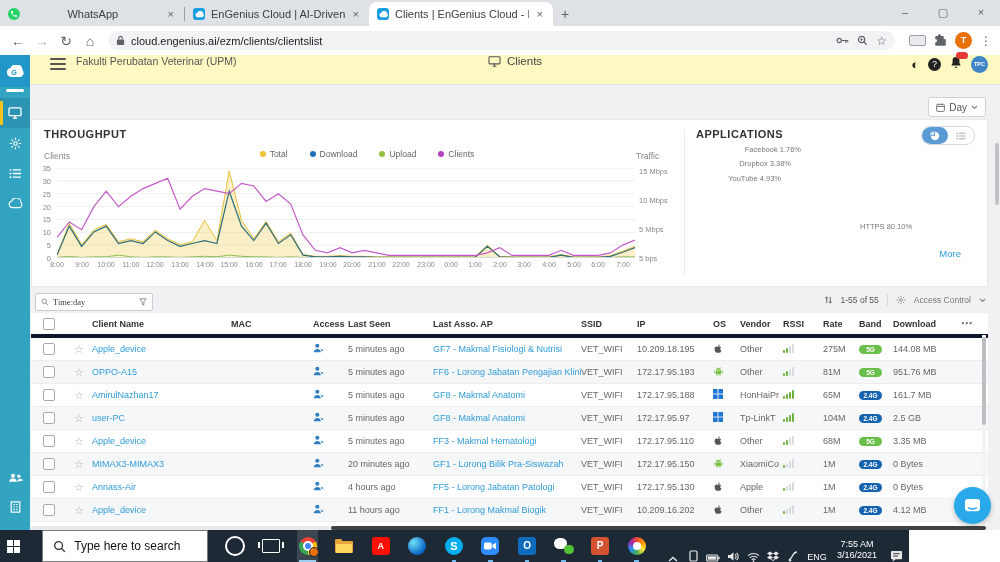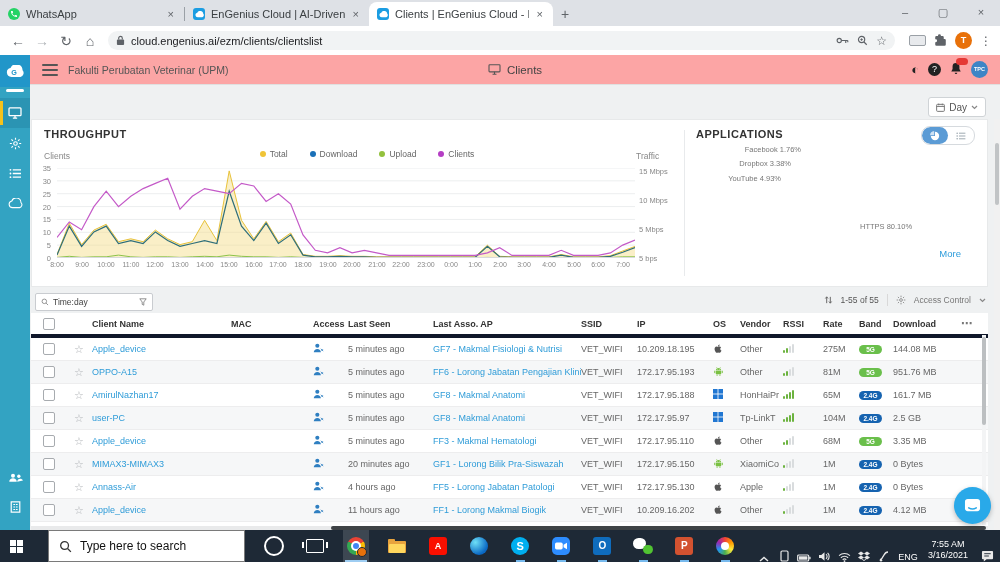--- a/index.html
+++ b/index.html
@@ -1,21 +1,21 @@
 <!DOCTYPE html>
 <html><head>
 <meta charset="utf-8">
 <style>
   html,body{margin:0;padding:0;}
   body{font-family:"Liberation Sans","DejaVu Sans",sans-serif;width:1000px;height:562px;overflow:hidden;background:#fff;}
   .screen{position:relative;width:1000px;height:562px;overflow:hidden;}
   
   .tabbar{position:absolute;left:0;top:0;width:1000px;height:26px;background:#dee1e6;display:flex;align-items:flex-end;}
   .tab{position:relative;height:24px;display:flex;align-items:center;gap:6px;padding:0 8px;font-size:11px;color:#3c4043;width:168px;}
-  .tab .tab-title{white-space:nowrap;overflow:hidden;flex:1;}
+  .tab .tab-title{white-space:nowrap;overflow:hidden;flex:1;text-align:center;}
   .tab.active{background:#fff;border-radius:8px 8px 0 0;}
   .tab .close-x{color:#5f6368;font-size:11px;padding:0 2px;}
   .tab-sep{width:1px;height:14px;background:#9aa0a6;margin-bottom:5px;}
   .favicon{width:12px;height:12px;border-radius:50%;flex:0 0 12px;display:flex;align-items:center;justify-content:center;}
   .fav-wa{background:#25d366;}
   .fav-eg{background:#1b9de2;border-radius:3px;}
   .newtab-btn{font-size:14px;color:#5f6368;margin:0 0 4px 8px;}
   .wincontrols{position:absolute;right:0;top:0;height:26px;display:flex;}
   .wincontrols span{width:38px;text-align:center;line-height:24px;font-size:11px;color:#5f6368;}
   .navbar{position:absolute;left:0;top:26px;width:1000px;height:29px;background:#fff;border-bottom:1px solid #dadce0;display:flex;align-items:center;}
@@ -28,21 +28,21 @@
   .ext-badge{width:15px;height:9px;border:1px solid #9aa0a6;border-radius:2px;background:#e8eaed;}
   
   .app{position:absolute;left:0;top:55px;width:1000px;height:475px;background:#eff1f2;}
   .sidebar{position:absolute;left:0;top:0;width:30px;height:475px;background:#33a3c2;}
   .sb-logo{height:32px;background:#2196c9;display:flex;align-items:center;justify-content:center;}
   .sb-logo-dash{height:3px;background:#fff;margin:2px 6px 6px 6px;border-radius:2px;}
   .sb-item{height:30px;display:flex;align-items:center;justify-content:center;position:relative;}
   .sb-item.active{background:#2b94b3;}
   .sb-item.active::before{content:"";position:absolute;left:0;top:3px;bottom:3px;width:3px;background:#f6c21c;}
   .sb-bottom{position:absolute;bottom:8px;left:0;width:30px;}
-  .appheader{position:absolute;left:30px;top:0;right:0;height:29px;background:#fca5a5;border-bottom:1px solid #e0e0e0;display:flex;align-items:center;}
+  .appheader{position:absolute;left:30px;top:0;right:0;height:29px;background:#fef9c3;border-bottom:1px solid #e0e0e0;display:flex;align-items:flex-start;padding-left:8px;}
   .hamb{width:16px;margin:0 10px 0 12px;}
   .hamb div{height:2px;background:#555;margin:3px 0;border-radius:1px;}
   .org-name{font-size:10.5px;color:#555;}
   .ah-center{position:absolute;left:0;right:0;text-align:center;font-size:11.5px;color:#444;display:flex;align-items:center;justify-content:center;gap:6px;pointer-events:none;}
   .ah-right{margin-left:auto;display:flex;align-items:center;gap:9px;padding-right:12px;}
   .contrast-ico{font-size:13px;color:#222;line-height:1;}
   .help-ico{width:13px;height:13px;border-radius:50%;background:#222;color:#fff;font-size:9px;text-align:center;line-height:13px;}
   .bell-wrap{position:relative;}
   .bell-badge{position:absolute;top:-3px;right:-6px;background:#e53935;border-radius:4px;width:12px;height:7px;}
   .avatar-tpc{width:17px;height:17px;border-radius:50%;background:#3d85c6;color:#fff;font-size:5.5px;font-weight:bold;text-align:center;line-height:17px;}
@@ -71,21 +71,21 @@
   .apps-toggle .half.on{background:#5b9bd5;border-radius:9px;}
   .donut-box{position:absolute;left:95px;top:30px;width:96px;height:96px;}
   .donut-center{position:absolute;left:0;top:30px;width:96px;text-align:center;font-size:8px;color:#555;}
   .dc-line{display:flex;align-items:center;justify-content:center;gap:3px;margin:2px 0;}
   .dc-line i{width:5px;height:5px;border-radius:50%;display:inline-block;}
   .donut-lbl{position:absolute;font-size:7.5px;color:#777;white-space:nowrap;}
   .more-link{position:absolute;right:26px;top:128px;font-size:9.5px;color:#2d9cdb;}
   
   .filter-row{position:absolute;left:31px;right:12px;top:238px;height:18px;}
   .search-box{position:absolute;left:4px;top:0;width:106px;height:16px;background:#fff;border:1px solid #c9ccd0;border-radius:2px;display:flex;align-items:center;gap:4px;padding:0 5px;font-size:8.5px;color:#444;}
-  .search-box .grow{flex:1;}
+  .search-box .grow{flex:1;font-family:Liberation Serif, serif;}
   .right-controls{position:absolute;right:2px;top:1px;display:flex;align-items:center;gap:8px;font-size:8.5px;color:#777;}
   .rc-sep{width:1px;height:12px;background:#d8d8d8;}
   .table-card{position:absolute;left:31px;right:12px;top:258px;bottom:0;background:#fff;overflow:hidden;}
   .tgrid{display:grid;grid-template-columns:37px 24px 139px 82px 35px 85px 148px 56px 76px 27px 43px 40px 36px 34px 68px 1fr;align-items:center;}
   .thead{height:21px;border-bottom:4px solid #0f172a;font-size:9px;font-weight:bold;color:#333;}
   .trow{height:22px;border-bottom:1px solid #ededee;font-size:9px;color:#666;}
   .trow:nth-child(even){background:#f6f7f8;}
   .cell{overflow:hidden;white-space:nowrap;}
   .cb{width:10px;height:10px;border:1px solid #a7abaf;border-radius:2px;background:#fff;margin-left:12px;}
   .star{color:#b5b8bb;font-size:11px;margin-left:6px;}
@@ -96,21 +96,21 @@
   .menu-dots{color:#777;font-size:11px;}
   
   .vscroll-page{position:absolute;right:0;top:64px;width:6px;bottom:0;background:#f1f1f1;}
   .vscroll-page .thumb{position:absolute;left:1px;width:4px;top:24px;height:62px;background:#c1c4c6;border-radius:2px;}
   .vscroll-table{position:absolute;right:14px;top:280px;width:4px;height:190px;background:#f3f4f5;}
   .vscroll-table .thumb{position:absolute;left:0;width:4px;top:2px;height:88px;background:#bcbfc1;border-radius:2px;}
   .hscroll{position:absolute;left:31px;right:12px;top:471px;height:4px;background:#e9eaeb;}
   .hscroll .thumb{position:absolute;right:2px;width:655px;height:4px;background:#3f4346;border-radius:2px;}
   .intercom{position:absolute;right:9px;top:432px;width:37px;height:37px;border-radius:50%;background:#29a9e9;box-shadow:0 2px 5px rgba(0,0,0,.25);display:flex;align-items:center;justify-content:center;}
   
-  .taskbar{position:absolute;left:0;top:530px;width:1000px;height:32px;background:#1e2936;display:flex;align-items:stretch;gap:16px;}
+  .taskbar{position:absolute;left:0;top:530px;width:909px;height:32px;background:#1e2936;display:flex;align-items:stretch;gap:16px;}
   .tb-start{width:46px;display:flex;align-items:center;justify-content:center;}
   .win-logo{display:grid;grid-template-columns:6px 6px;grid-template-rows:6px 6px;gap:1px;}
   .win-logo i{background:#fff;}
   .tb-search{width:252px;background:#fff;border:1px solid #7a7a7a;display:flex;align-items:center;gap:8px;padding:0 10px;font-size:12px;color:#111;}
   .tb-slot{width:36px;display:flex;align-items:center;justify-content:center;position:relative;}
   .tb-slot.active-app{background:rgba(255,255,255,.14);}
   .tb-slot.running::after{content:"";position:absolute;bottom:0;left:8px;right:8px;height:2px;background:#76b9ed;}
   .tb-slot.active-app::after{content:"";position:absolute;bottom:0;left:2px;right:2px;height:2px;background:#9ecdf2;}
   .tray{margin-left:auto;display:flex;align-items:flex-end;}
   .tray-ico{width:20px;display:flex;align-items:center;justify-content:center;color:#e8e8e8;}

